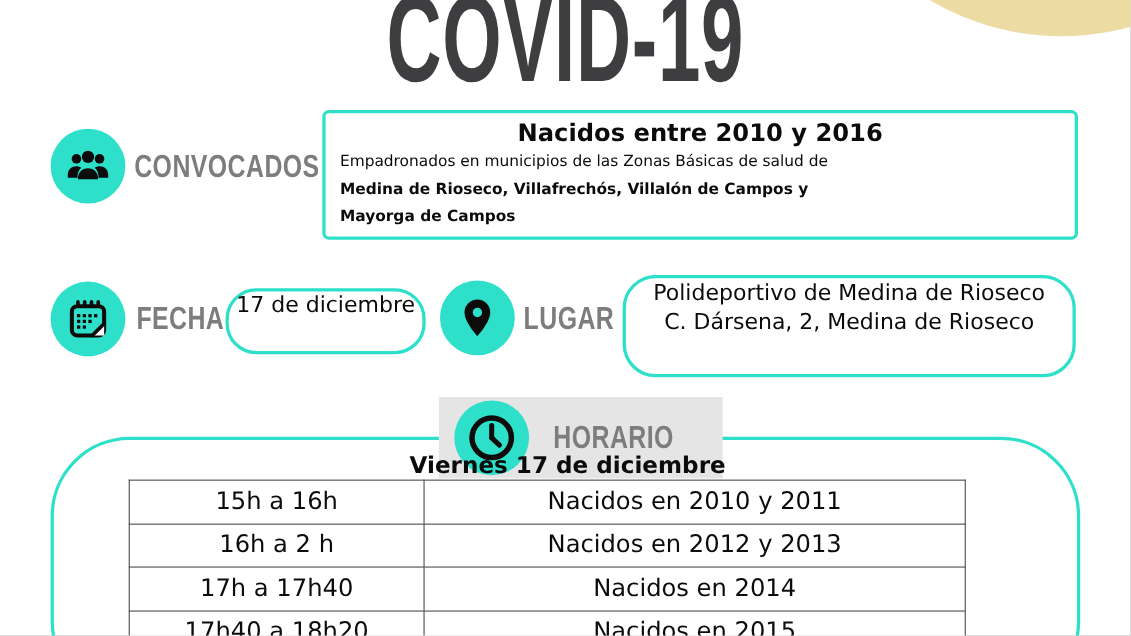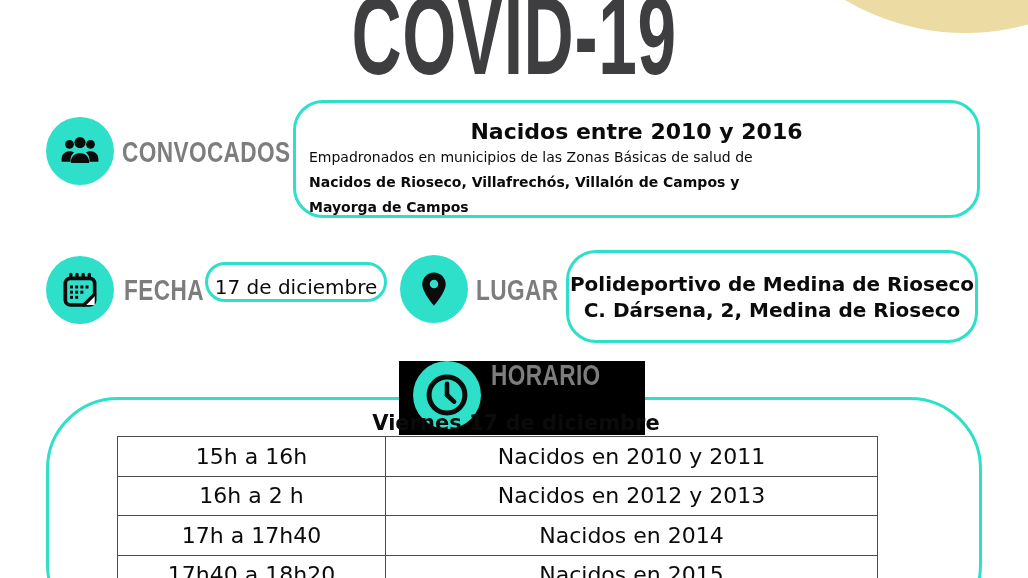--- a/index.html
+++ b/index.html
@@ -29,40 +29,40 @@
   .sec-label {
     position:absolute; font-family:"Liberation Sans", sans-serif;
     font-weight:bold; font-size:29px; line-height:29px; color:#7d7d7d;
     letter-spacing:0.5px; transform:scaleX(0.78); transform-origin:left center;
     white-space:nowrap;
   }
   .round-box {
     position:absolute; background:#fff;
     border:3px solid #2ee0c9;
   }
-  .convocados-box { left:293px; top:100px; width:687px; height:118px; border-radius:30px; padding-top:16px; }
+  .convocados-box { left:293px; top:100px; width:687px; height:118px; border-radius:6px; padding-top:6px; }
   .convocados-box .headline { text-align:center; font-weight:bold; font-size:22px; line-height:26px; }
   .convocados-box .bodyline { font-size:14px; line-height:25px; padding-left:13px; }
   .convocados-box .bold { font-weight:bold; }
   .fecha-pill {
-    left:205px; top:262px; width:182px; height:40px; border-radius:28px;
-    display:flex; align-items:flex-end; justify-content:center; font-size:20px;
+    left:205px; top:262px; width:182px; height:60px; border-radius:28px;
+    display:flex; align-items:flex-start; justify-content:center; font-size:20px;
   }
   .lugar-box {
     left:566px; top:250px; width:412px; height:93px; border-radius:30px;
-    display:flex; flex-direction:column; align-items:center; justify-content:center;
-    font-size:20px; line-height:26px; text-align:center;font-weight:bold;
+    display:flex; flex-direction:column; align-items:center; justify-content:flex-start;
+    font-size:20px; line-height:26px; text-align:center;
   }
   .big-box {
     position:absolute; left:46px; top:397px; width:936px; height:240px;
     border:3px solid #2ee0c9; border-radius:72px; background:transparent;
   }
   .horario-header {
     position:absolute; left:399px; top:361px; height:74px; z-index:2;
-    background:#000000; display:flex; gap:10px; padding:0 14px;
+    background:#e5e5e5; display:flex; align-items:center; gap:22px; padding:0 14px;
   }
   .horario-header .icon-circle { position:static; flex:0 0 auto; }
   .horario-header .sec-label { position:static; transform:scaleX(0.78); }
   .viernes {
     position:absolute; left:316px; top:411px; width:400px; z-index:3;
     text-align:center; font-weight:bold; font-size:21px; line-height:24px;
   }
   table.schedule {
     position:absolute; left:117px; top:436px; width:761px; z-index:1;
     border-collapse:collapse; table-layout:fixed; background:#fff;
@@ -90,21 +90,21 @@
       <circle cx="18" cy="8.2" r="2.5"></circle>
       <path d="M22.5 16.5c0-2.6-2-4.4-4.5-4.4-1 0-1.9.3-2.6.8 1.2 1 2 2.4 2 4v1.2h5.1z"></path>
       <circle cx="12" cy="7.2" r="3.2"></circle>
       <path d="M6.8 18.2c0-3 2.3-5.1 5.2-5.1s5.2 2.1 5.2 5.1v.6H6.8z"></path>
     </svg>
   </div>
   <div class="sec-label" style="left:122px; top:138px;">CONVOCADOS</div>
   <div class="round-box convocados-box">
     <div class="headline">Nacidos entre 2010 y 2016</div>
     <div class="bodyline">Empadronados en municipios de las Zonas Básicas de salud de</div>
-    <div class="bodyline bold">Nacidos de Rioseco, Villafrechós, Villalón de Campos y</div>
+    <div class="bodyline bold">Medina de Rioseco, Villafrechós, Villalón de Campos y</div>
     <div class="bodyline bold">Mayorga de Campos</div>
   </div>
 
   <div class="icon-circle" style="left:46px; top:256px;">
     <svg width="40" height="40" viewBox="0 0 24 24" fill="none" stroke="#0c0c0c">
       <rect x="3.2" y="5" width="17.6" height="16" rx="3" stroke-width="2.2"></rect>
       <path d="M6.5 5V2.6 M10.2 5V2.6 M13.9 5V2.6 M17.6 5V2.6" stroke-width="2" stroke-linecap="round"></path>
       <g fill="#0c0c0c" stroke="none">
         <rect x="6" y="9.3" width="1.8" height="1.8"></rect>
           <rect x="9.1" y="9.3" width="1.8" height="1.8"></rect>

